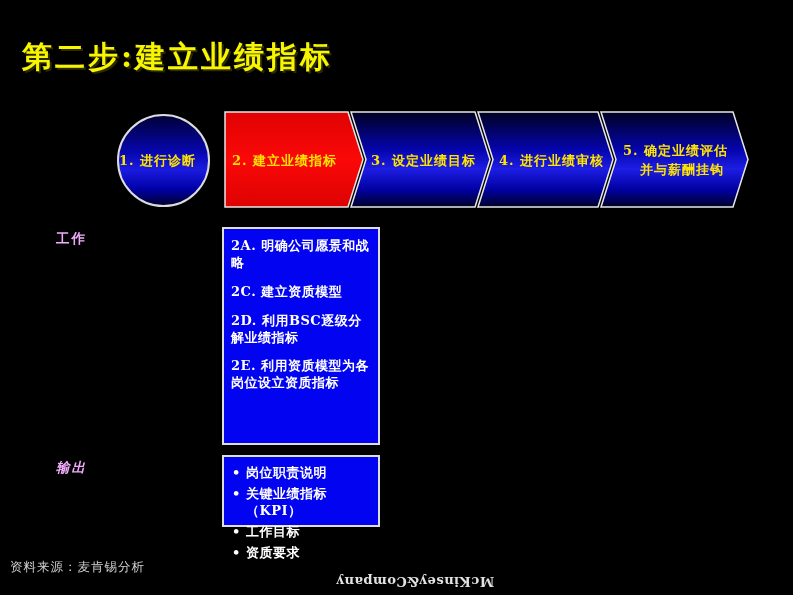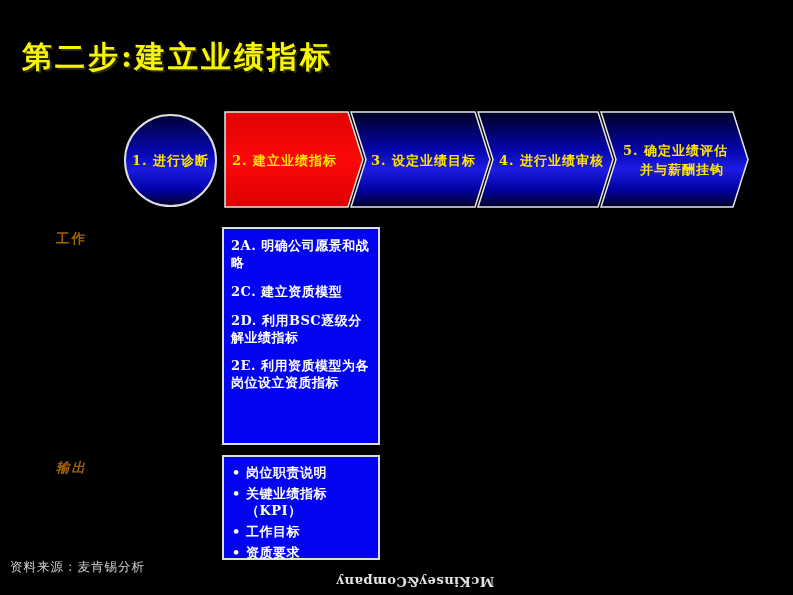--- a/index.html
+++ b/index.html
@@ -19,30 +19,29 @@
     font-size: 30px;
     font-weight: bold;
     color: #f8f500;
     letter-spacing: 3px;
     text-shadow: 2px 2px 0 #2a2a00;
     margin-top: 24px;
   }
   
   .circle-step {
     position: absolute;
-    left: 124px;
+    left: 117px;
     top: 114px;
     width: 93px;
     height: 93px;
     border-radius: 50%;
     border: 2px solid #dcdcdc;
     background: linear-gradient(180deg, #000038 0%, #0707b4 42%, #1b1be0 60%, #0000a8 82%, #000030 100%);
     display: flex;
     align-items: center;
-    justify-content: center;
     text-align: center;
   }
   .flow-svg {
     position: absolute;
     left: 220px;
     top: 105px;
   }
   .step-label {
     position: absolute;
     top: 105px;
@@ -66,21 +65,21 @@
   .lbl3 { left: 371px; width: 118px; }
   .lbl4 { left: 499px; width: 115px; }
   .lbl5 { left: 623px; width: 125px; }
   .lbl5 .line2 { padding-left: 17px; }
   
   .side-label {
     position: absolute;
     left: 56px;
     font-size: 13.5px;
     font-weight: bold;
-    color: #a16207;
+    color: #f0abfc;
     letter-spacing: 2px;
   }
   .work-label  { top: 230px; }
   .output-label{ top: 459px; font-style: italic; }
   
   .blue-box {
     position: absolute;
     left: 222px;
     width: 158px;
     background: #0203f0;
@@ -92,21 +91,21 @@
   }
   .work-box {
     top: 227px;
     height: 218px;
     padding: 9px 5px 6px 7px;
   }
   .work-box .work-item { margin-bottom: 12px; letter-spacing: 0.5px; }
   .work-box .work-item:last-child { margin-bottom: 0; }
   .output-box {
     top: 455px;
-    height: 105px;
+    height: 72px;
     padding: 8px 4px 6px 8px;
   }
   .bullet-row { display: flex; margin-bottom: 4px; letter-spacing: 0.5px; }
   .bullet { width: 14px; flex: 0 0 14px; }
   .bullet::before { content: "\2022"; }
   
   .source-line {
     position: absolute;
     left: 10px;
     top: 559px;

